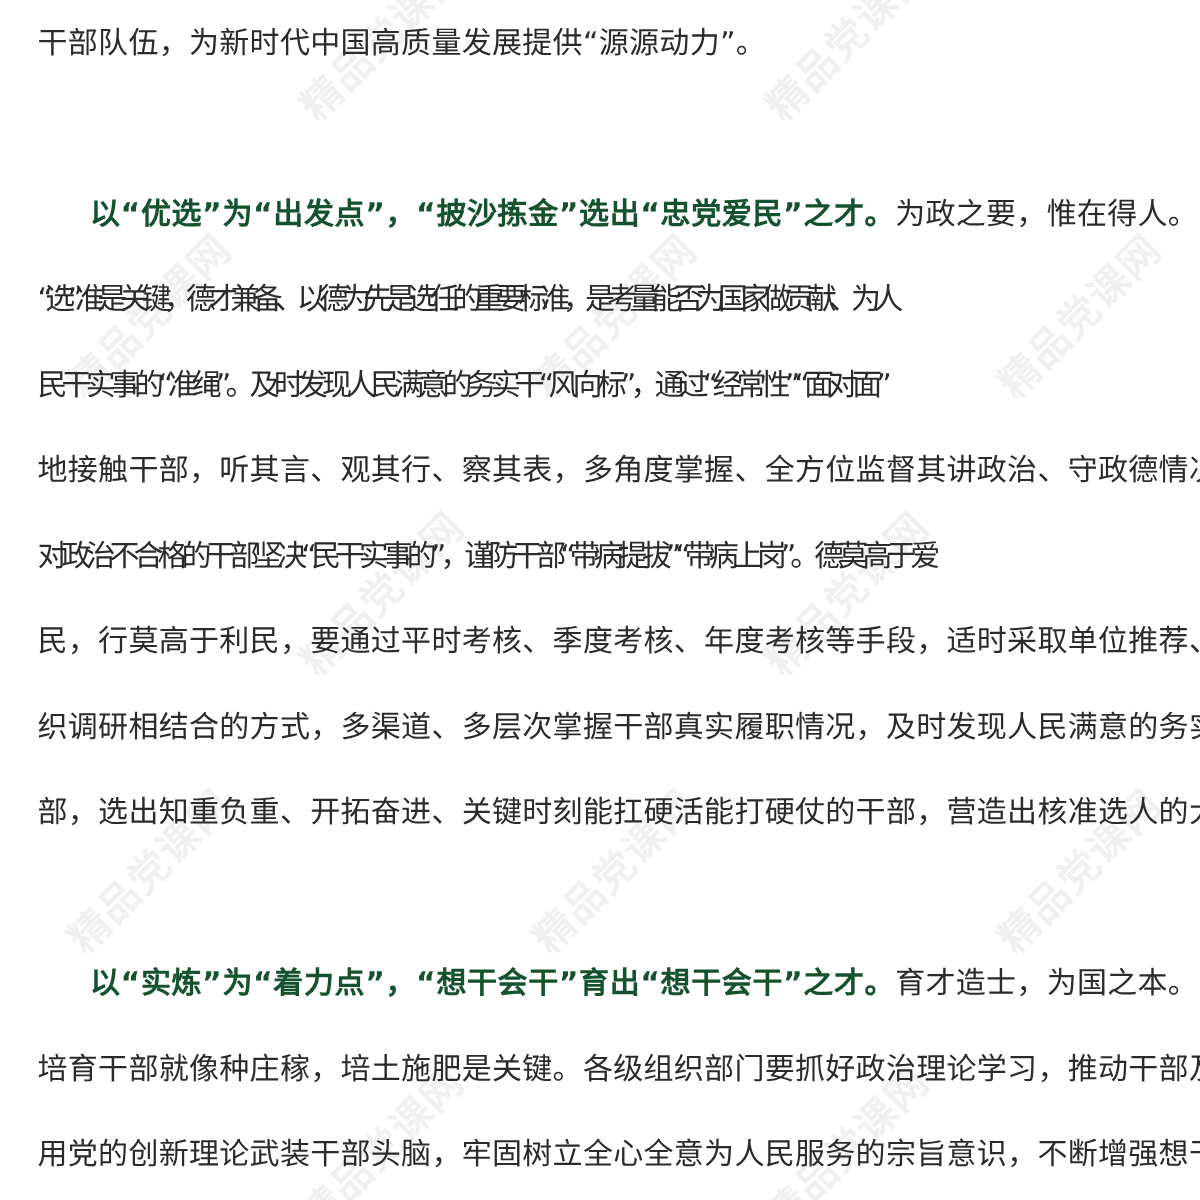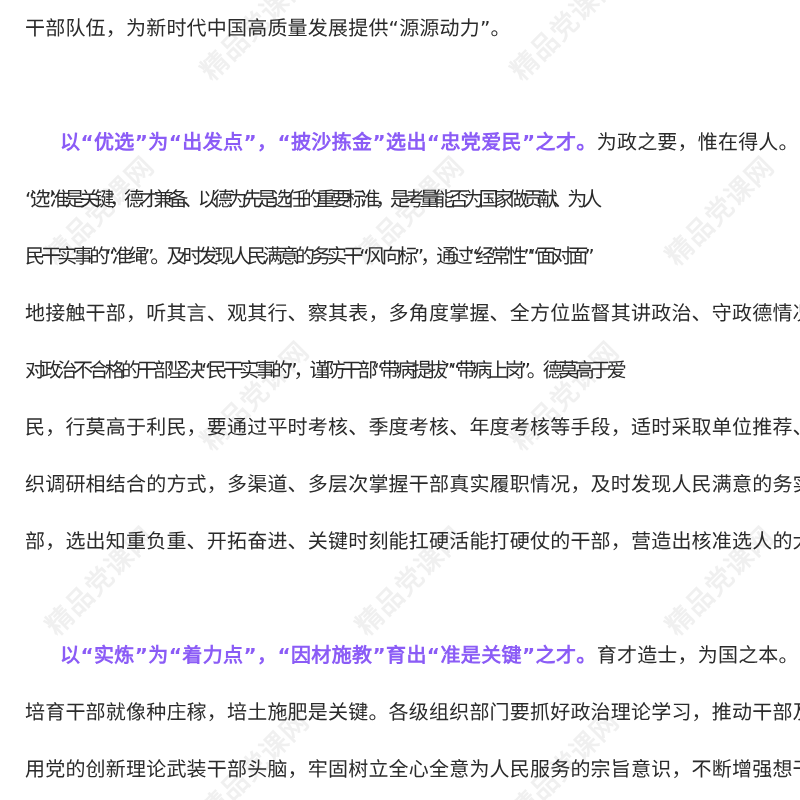--- a/index.html
+++ b/index.html
@@ -73,21 +73,21 @@
   .doc-line.justified > span {
     display: inline-block;
   }
 
   .doc-line.indent-2 {
     padding-left: 35px;
   }
 
   .doc-line .heading-run {
     font-weight: 700;
-    color: #8b5cf6;
+    color: #14532d;
     letter-spacing: 0.4px;
   }
 
   .spacer-blank {
     height: 57px;
   }
 </style>
 </head>
 <body>
 
@@ -148,21 +148,21 @@
     </div>
 
     <div class="doc-line justified">
       <span>部，选出知重负重、开拓奋进、关键时刻能扛硬活能打硬仗的干部，营造出核准选人的大好</span>
     </div>
 
 
     <div class="spacer-blank"></div>
 
     <div class="doc-line indent-2">
-      <span class="heading-run">以“实炼”为“着力点”，“因材施教”育出“准是关键”之才。</span><span>育才造士，为国之本。</span>
+      <span class="heading-run">以“实炼”为“着力点”，“想干会干”育出“想干会干”之才。</span><span>育才造士，为国之本。</span>
     </div>
 
     <div class="doc-line justified">
       <span>培育干部就像种庄稼，培土施肥是关键。各级组织部门要抓好政治理论学习，推动干部及时</span>
     </div>
 
     <div class="doc-line justified">
       <span>用党的创新理论武装干部头脑，牢固树立全心全意为人民服务的宗旨意识，不断增强想干事</span>
     </div>
 

